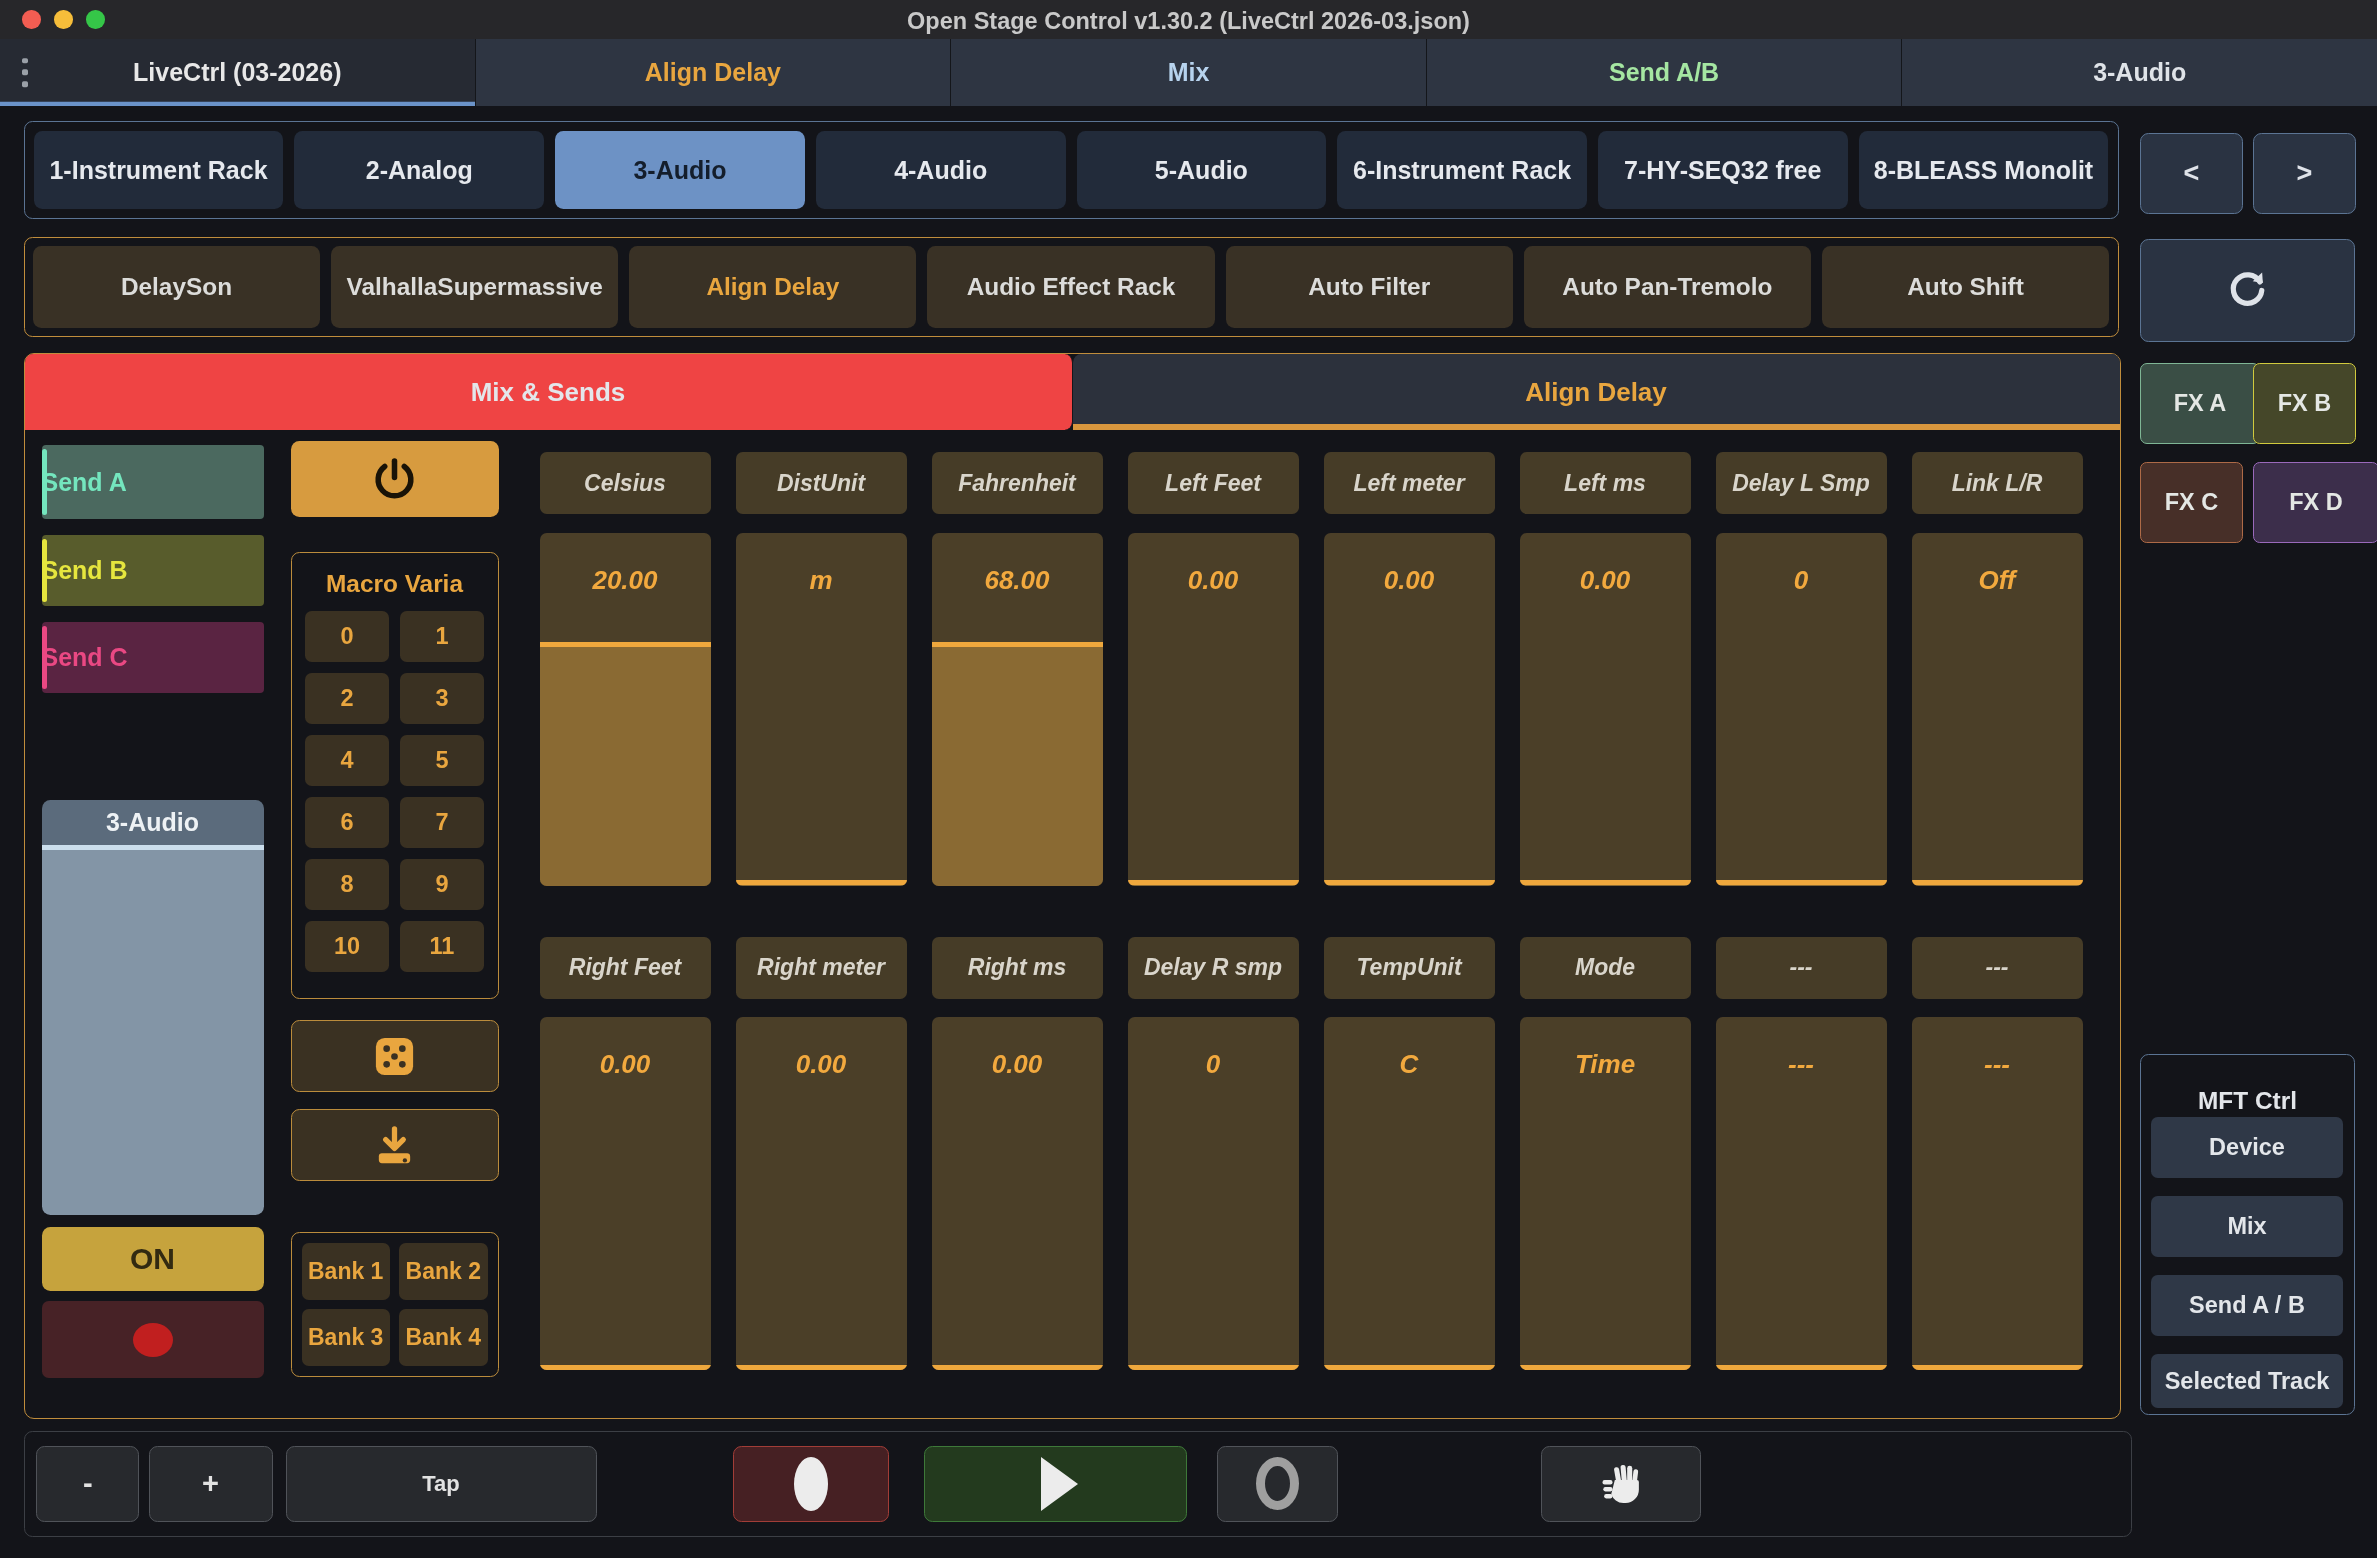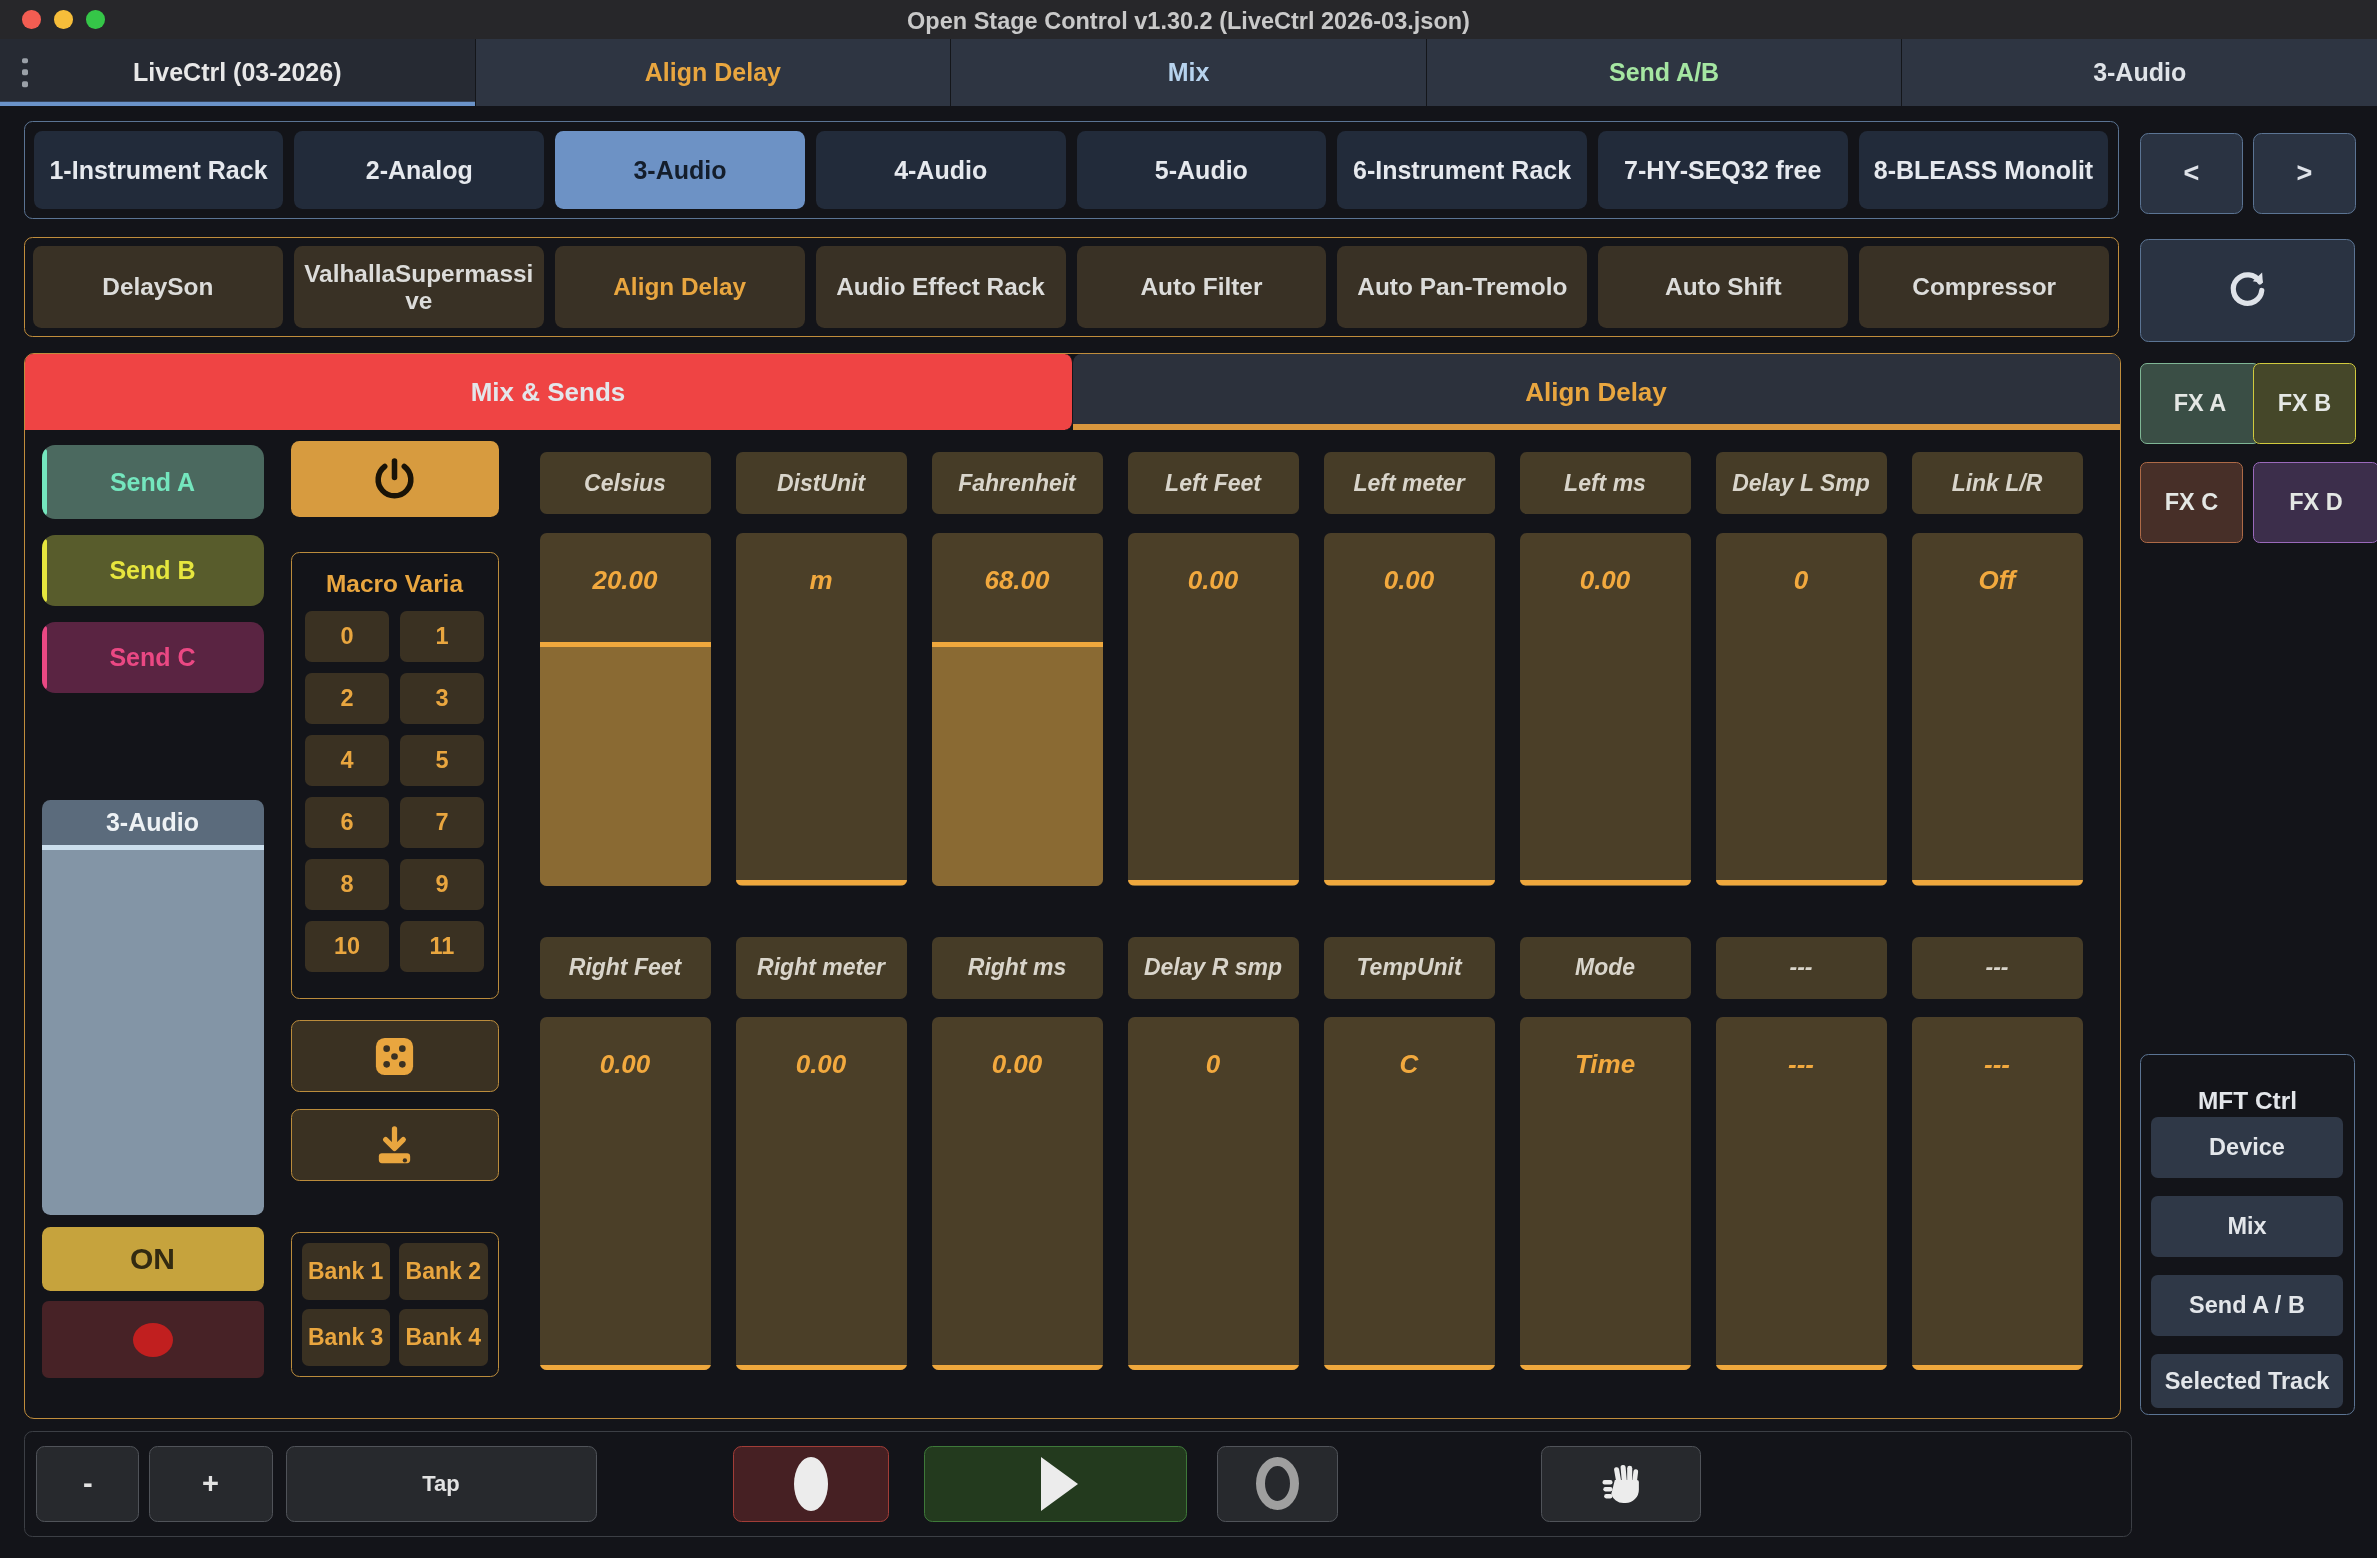--- a/index.html
+++ b/index.html
@@ -37,21 +37,21 @@
   
   .panel{position:absolute;left:23.5px;top:353px;width:2095px;height:1064px;border:1.7px solid #c08d3c;
          border-radius:10px;box-sizing:content-box;}
   .subtabs{position:absolute;left:0;top:0;width:100%;height:76px;display:flex;}
   .stab{flex:1;display:flex;align-items:center;justify-content:center;font-size:26px;}
   .stab.left{background:#ef4444;color:#e3e6ea;border-radius:8.4px 8.4px 8.4px 0;border-right:1.7px solid #14161a;}
   .stab.right{background:#2c313c;color:#e9a63f;box-shadow:inset 0 -5.9px 0 #d9973e;border-radius:8.4px 8.4px 0 0;}
 
   
   .labs{position:absolute;box-sizing:border-box;}
-  .sendbtn{left:17px;width:222px;border-radius:13px;display:flex;align-items:center;justify-content:center;
+  .sendbtn{left:17px;width:222px;border-radius:4px;display:flex;align-items:center;justify-content:flex-start;
            font-size:25px;overflow:hidden;}
   .sendbtn:before{content:'';position:absolute;left:0;top:4.2px;bottom:4.2px;width:5px;border-radius:2.5px;background:currentColor;}
   .send-a{background:#4b695f;color:#74e6be;} .send-b{background:#585c2c;color:#e6e63e;}
   .send-c{background:#5a2442;color:#ea4883;} .send-d{background:#392659;color:#7d3ce5;}
 
   .tfader{left:17px;width:222px;border-radius:8.4px;overflow:hidden;display:flex;flex-direction:column;}
   .tfader .cap{height:45px;background:#5b6b7c;color:#eef2f5;font-size:25px;display:flex;align-items:center;justify-content:center;}
   .tfader .hline{height:5px;background:#cbdeec;}
   .tfader .body{flex:1;background:#8395a6;}
   .onbtn{left:17px;width:222px;background:#c6a33d;border-radius:8.4px;color:#322a11;font-size:30px;
@@ -153,21 +153,20 @@
   </div>
 
   <div class="devrow">
     <div class="dev">DelaySon</div>
     <div class="dev">ValhallaSupermassive</div>
     <div class="dev active">Align Delay</div>
     <div class="dev">Audio Effect Rack</div>
     <div class="dev">Auto Filter</div>
     <div class="dev">Auto Pan-Tremolo</div>
     <div class="dev">Auto Shift</div>
-    <div class="dev">Compressor</div>
   </div>
 
   <div class="panel">
     <div class="subtabs">
       <div class="stab left">Mix &amp; Sends</div>
       <div class="stab right">Align Delay</div>
     </div>
 
     <div class="labs sendbtn send-a" style="top:91px;height:74px;">
       <span>Send A</span>

